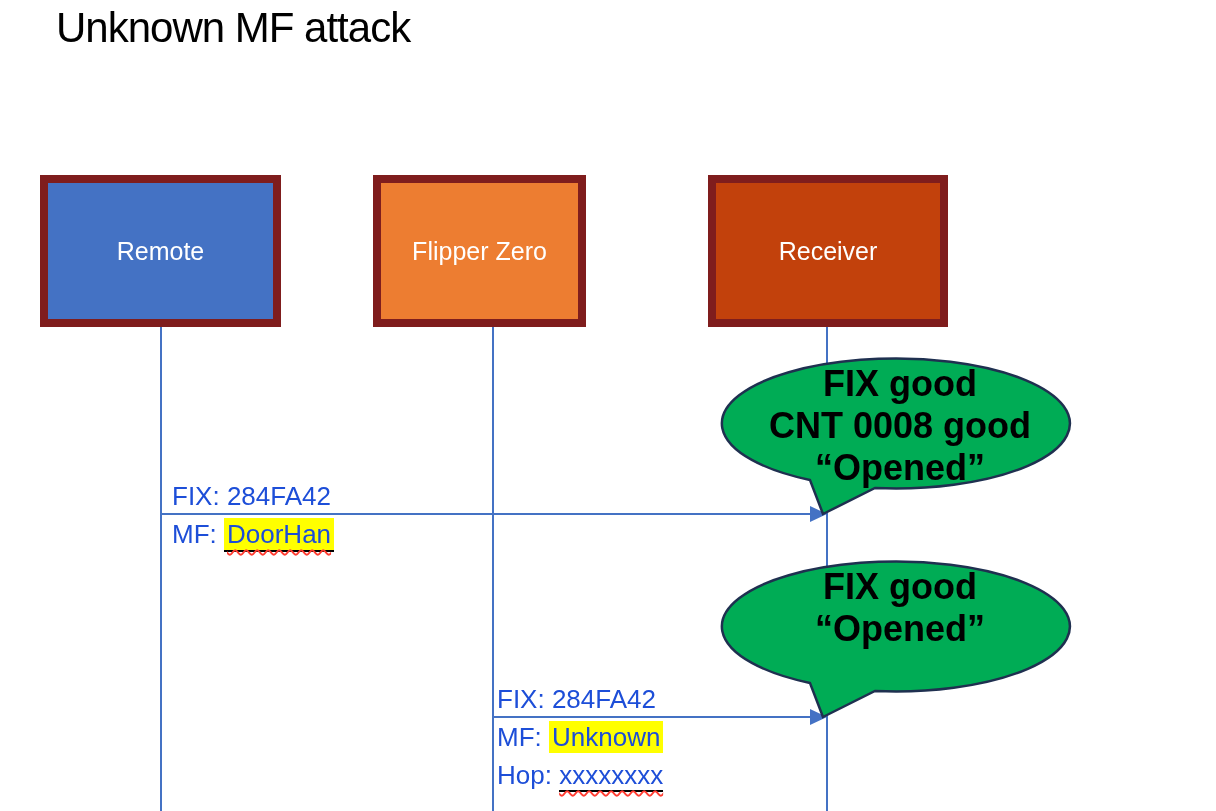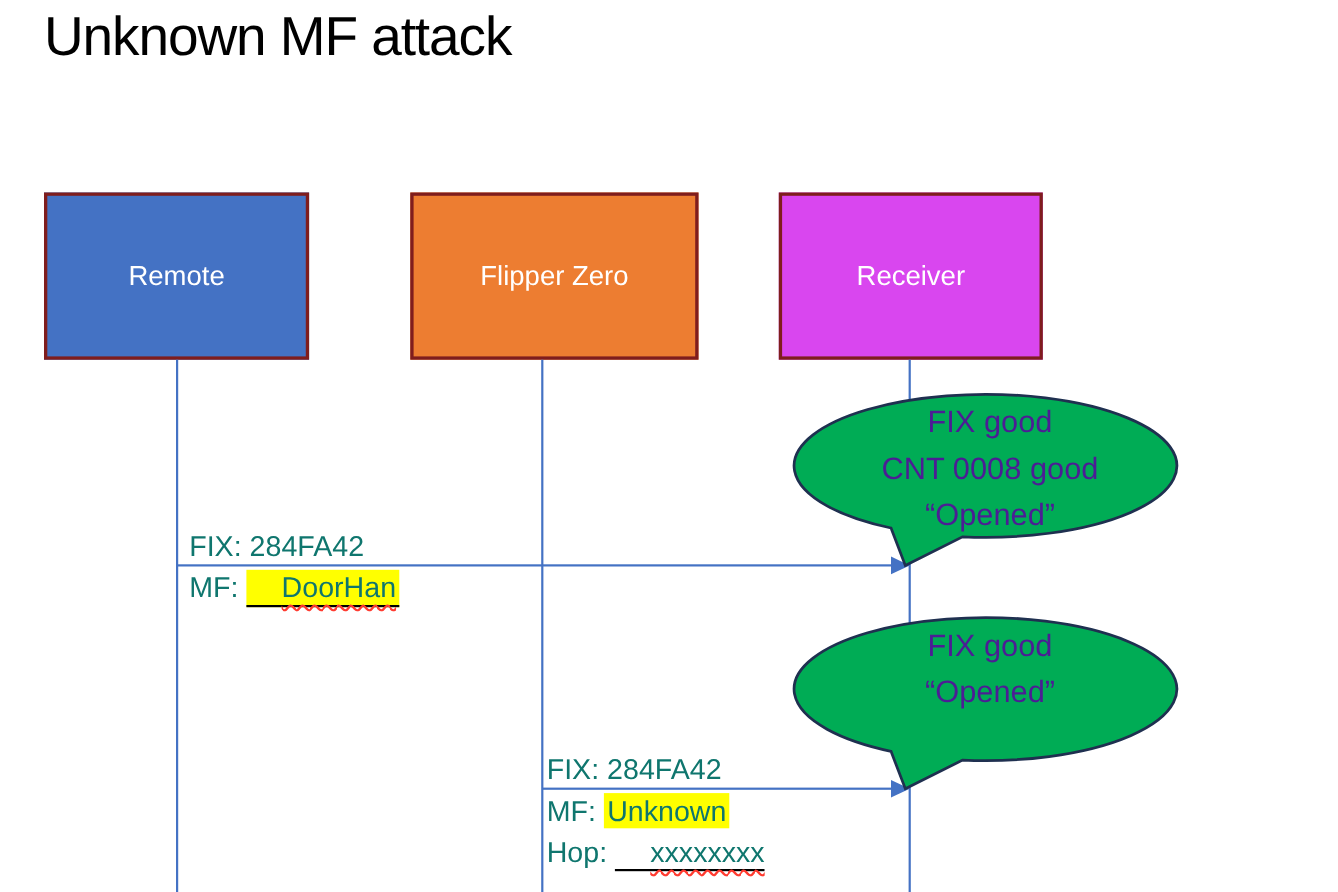--- a/index.html
+++ b/index.html
@@ -6,35 +6,35 @@
   body {
     width:1216px; height:811px;
     position:relative;
     background:#ffffff;
     font-family:"Liberation Sans", sans-serif;
     overflow:hidden;
   }
 
   
   .slide-title {
-    position:absolute; left:40px; top:4px;
-    font-size:50px; font-weight:300; color:#000000;
+    position:absolute; left:56px; top:4px;
+    font-size:42px; font-weight:300; color:#000000;
     letter-spacing:-1px; white-space:nowrap;
   }
 
   
   .actor {
     position:absolute; top:175px; height:152px;
-    border:3px solid #7f1d1d; box-sizing:border-box;
+    border:8px solid #7f1d1d; box-sizing:border-box;
     display:flex; align-items:center; justify-content:center;
     color:#ffffff; font-size:25px;
   }
   .actor-remote   { left:40px;  width:241px; background:#4472C4; }
-  .actor-flipper  { left:373px; width:262px; background:#ED7D31; }
-  .actor-receiver { left:708px; width:240px; background:#d946ef; }
+  .actor-flipper  { left:373px; width:213px; background:#ED7D31; }
+  .actor-receiver { left:708px; width:240px; background:#c2410c; }
 
   
   .lifeline {
     position:absolute; top:327px; width:2px; height:484px;
     background:#4472C4;
   }
   .lifeline-remote   { left:160px; }
   .lifeline-flipper  { left:492px; }
   .lifeline-receiver { left:826px; }
 
@@ -47,45 +47,45 @@
     border-top:8px solid transparent;
     border-bottom:8px solid transparent;
     border-left:17px solid #4472C4;
   }
   .arrow-head-1 { left:810px; top:506px; }
   .arrow-head-2 { left:810px; top:709px; }
 
   
   .msg-labels {
     position:absolute; font-size:26px; line-height:38px;
-    color:#0f766e; white-space:nowrap;
+    color:#1d4ed8; white-space:nowrap;
   }
   .msg-labels-1 { left:172px; top:477px; }
   .msg-labels-2 { left:497px; top:680px; }
 
   .hl { background:#FFFF00; padding:1px 3px; }
-  .u-solid { border-bottom:2px solid #000000;padding-left:32px; }
+  .u-solid { border-bottom:2px solid #000000; }
   .squig {
     text-decoration:underline;
     text-decoration-style:wavy;
     text-decoration-color:#FF3B30;
     text-decoration-thickness:2px;
     text-underline-offset:6px;
   }
 
   
   .callout-svg { position:absolute; left:710px; width:380px; height:175px; }
   .callout-svg-1 { top:350px; }
   .callout-svg-2 { top:553px; }
   .callout-shape { fill:#00AC55; stroke:#1F3050; stroke-width:2.5px; }
 
   .callout-text {
     position:absolute; left:710px; width:380px;
-    text-align:center; color:#4c1d95;
-    font-size:28px; line-height:42px;
+    text-align:center; color:#000000;
+    font-size:36px; line-height:42px;font-weight:bold;
   }
   .callout-text-1 { top:363px; }
   .callout-text-2 { top:566px; }
 </style>
 </head>
 <body>
 
 <div class="slide-title">Unknown MF attack</div>
 
 <div class="actor actor-remote">

